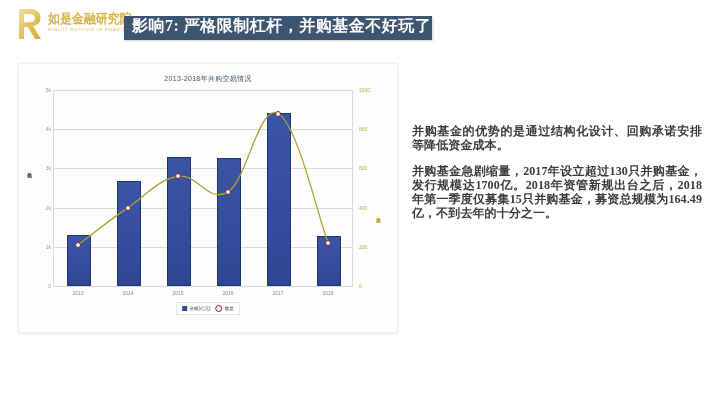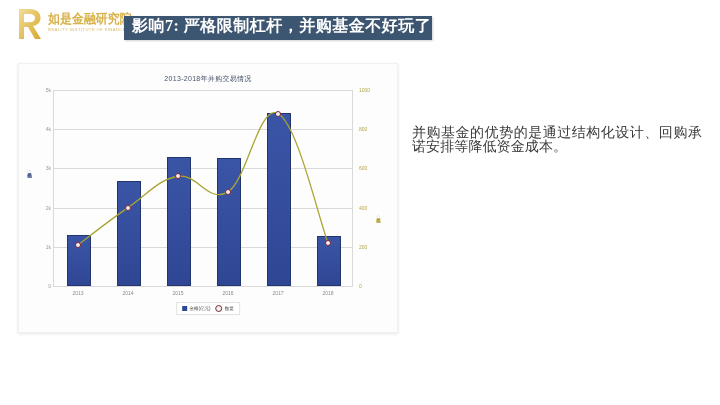--- a/index.html
+++ b/index.html
@@ -127,23 +127,24 @@
     background:#f2f2f2;border:1px solid #7b2230;
   }
   .legend .lt{font-size:4.6px;color:#444;font-family:"Liberation Sans",sans-serif;white-space:nowrap;}
 
   
   .text-col{
     position:absolute;left:412px;top:112px;width:290px;
   }
   .para{
     font-family:"Liberation Serif","DejaVu Serif",serif;
-    font-size:14px;line-height:14px;color:#3a3a3a;
+    font-size:12px;line-height:14px;color:#3a3a3a;
     text-align:justify;margin-bottom:11px;
     letter-spacing:.1px;
+    font-weight:bold;
   }
 </style>
 </head>
 <body>
 
 <div class="header">
 
   <div class="logo">
     <svg class="logo-r" viewBox="0 0 36 36">
       <defs>
@@ -222,13 +223,14 @@
     </div>
     <div class="item">
       <span class="sw-line"></span>
       <span class="lt">数量</span>
     </div>
   </div>
 </div>
 
 <div class="text-col">
   <p class="para">并购基金的优势的是通过结构化设计、回购承诺安排等降低资金成本。</p>
+  <p class="para">并购基金急剧缩量，2017年设立超过130只并购基金，发行规模达1700亿。2018年资管新规出台之后，2018年第一季度仅募集15只并购基金，募资总规模为164.49亿，不到去年的十分之一。</p>
 </div>
 
 </body></html>

